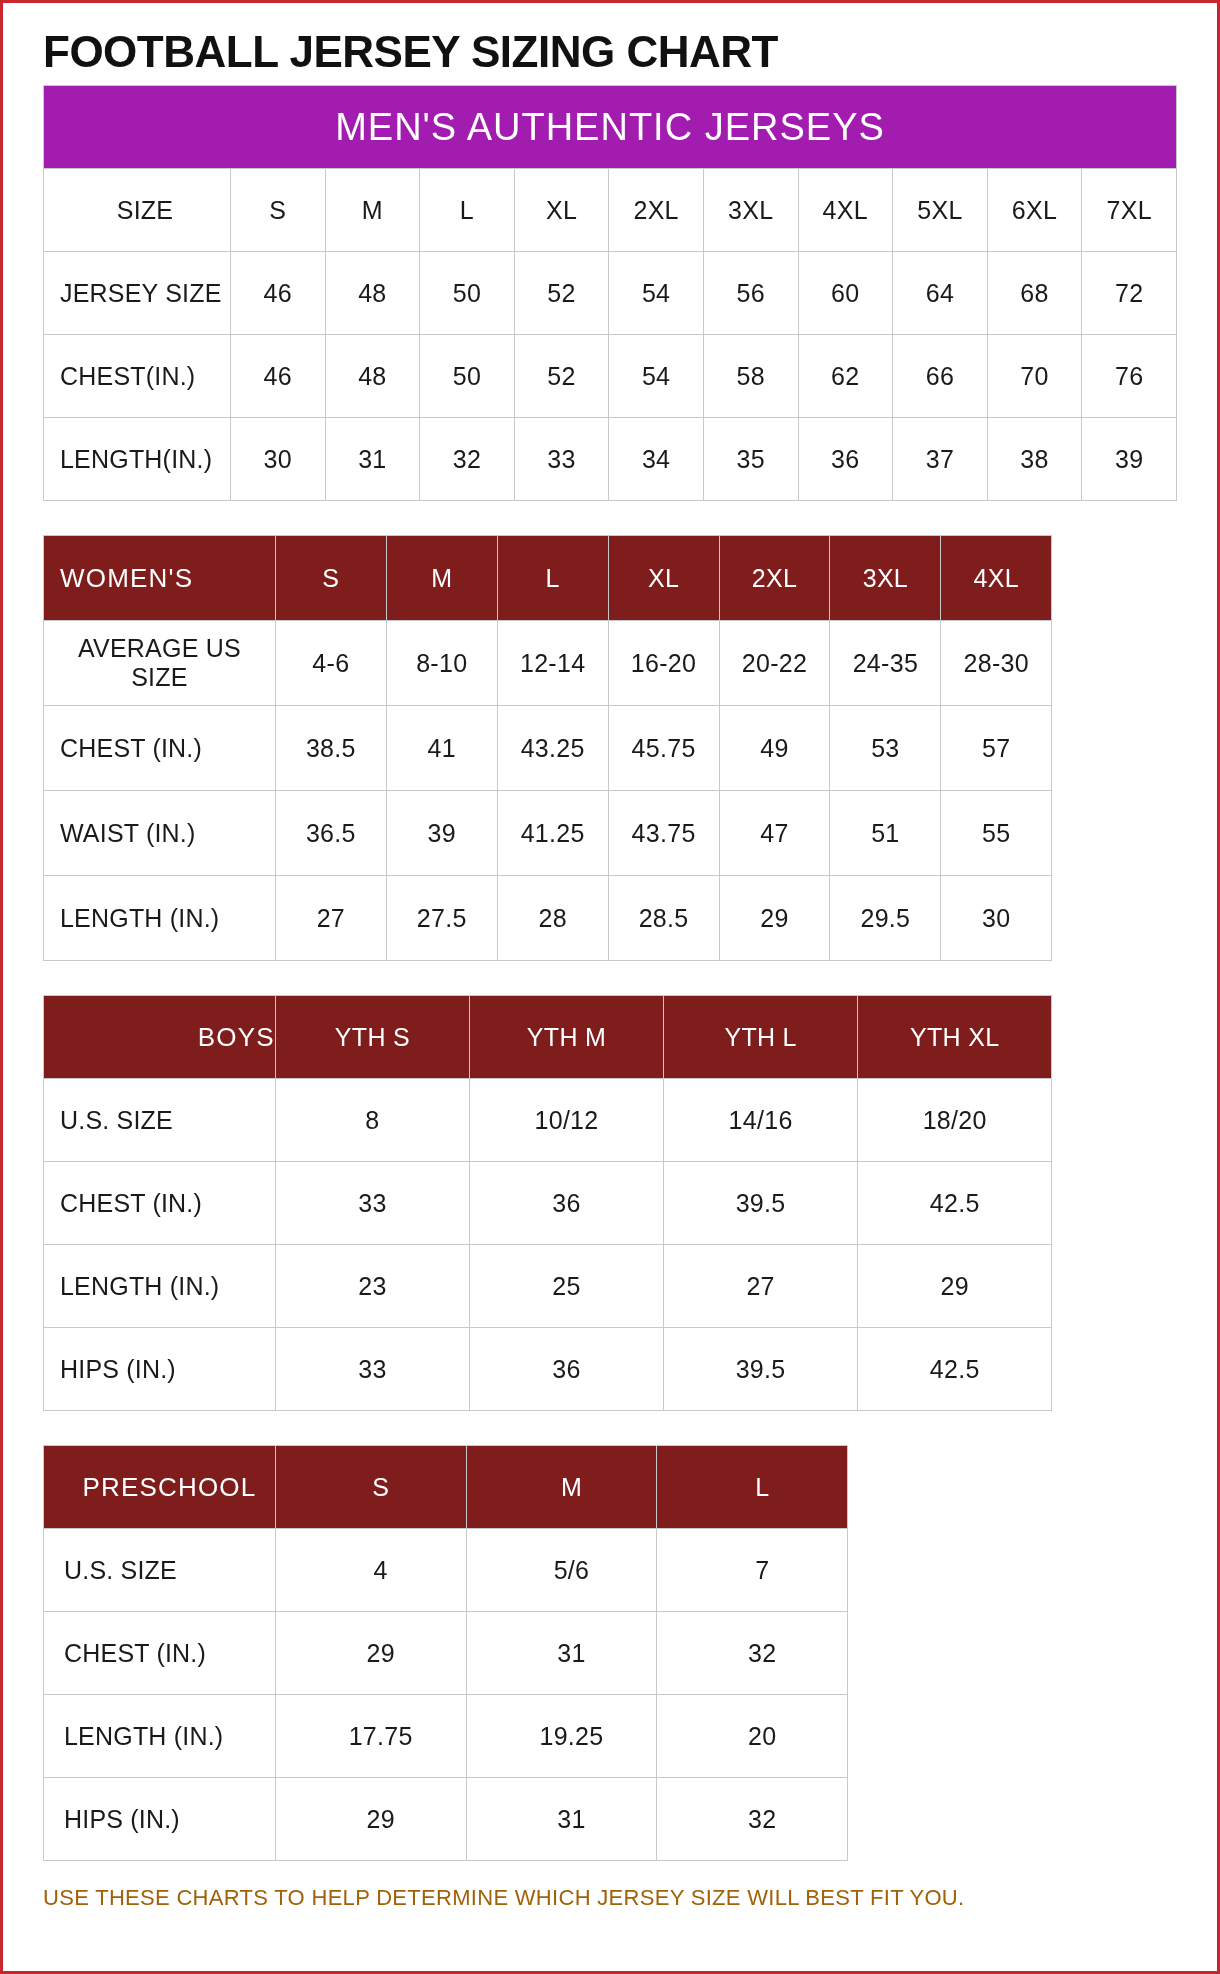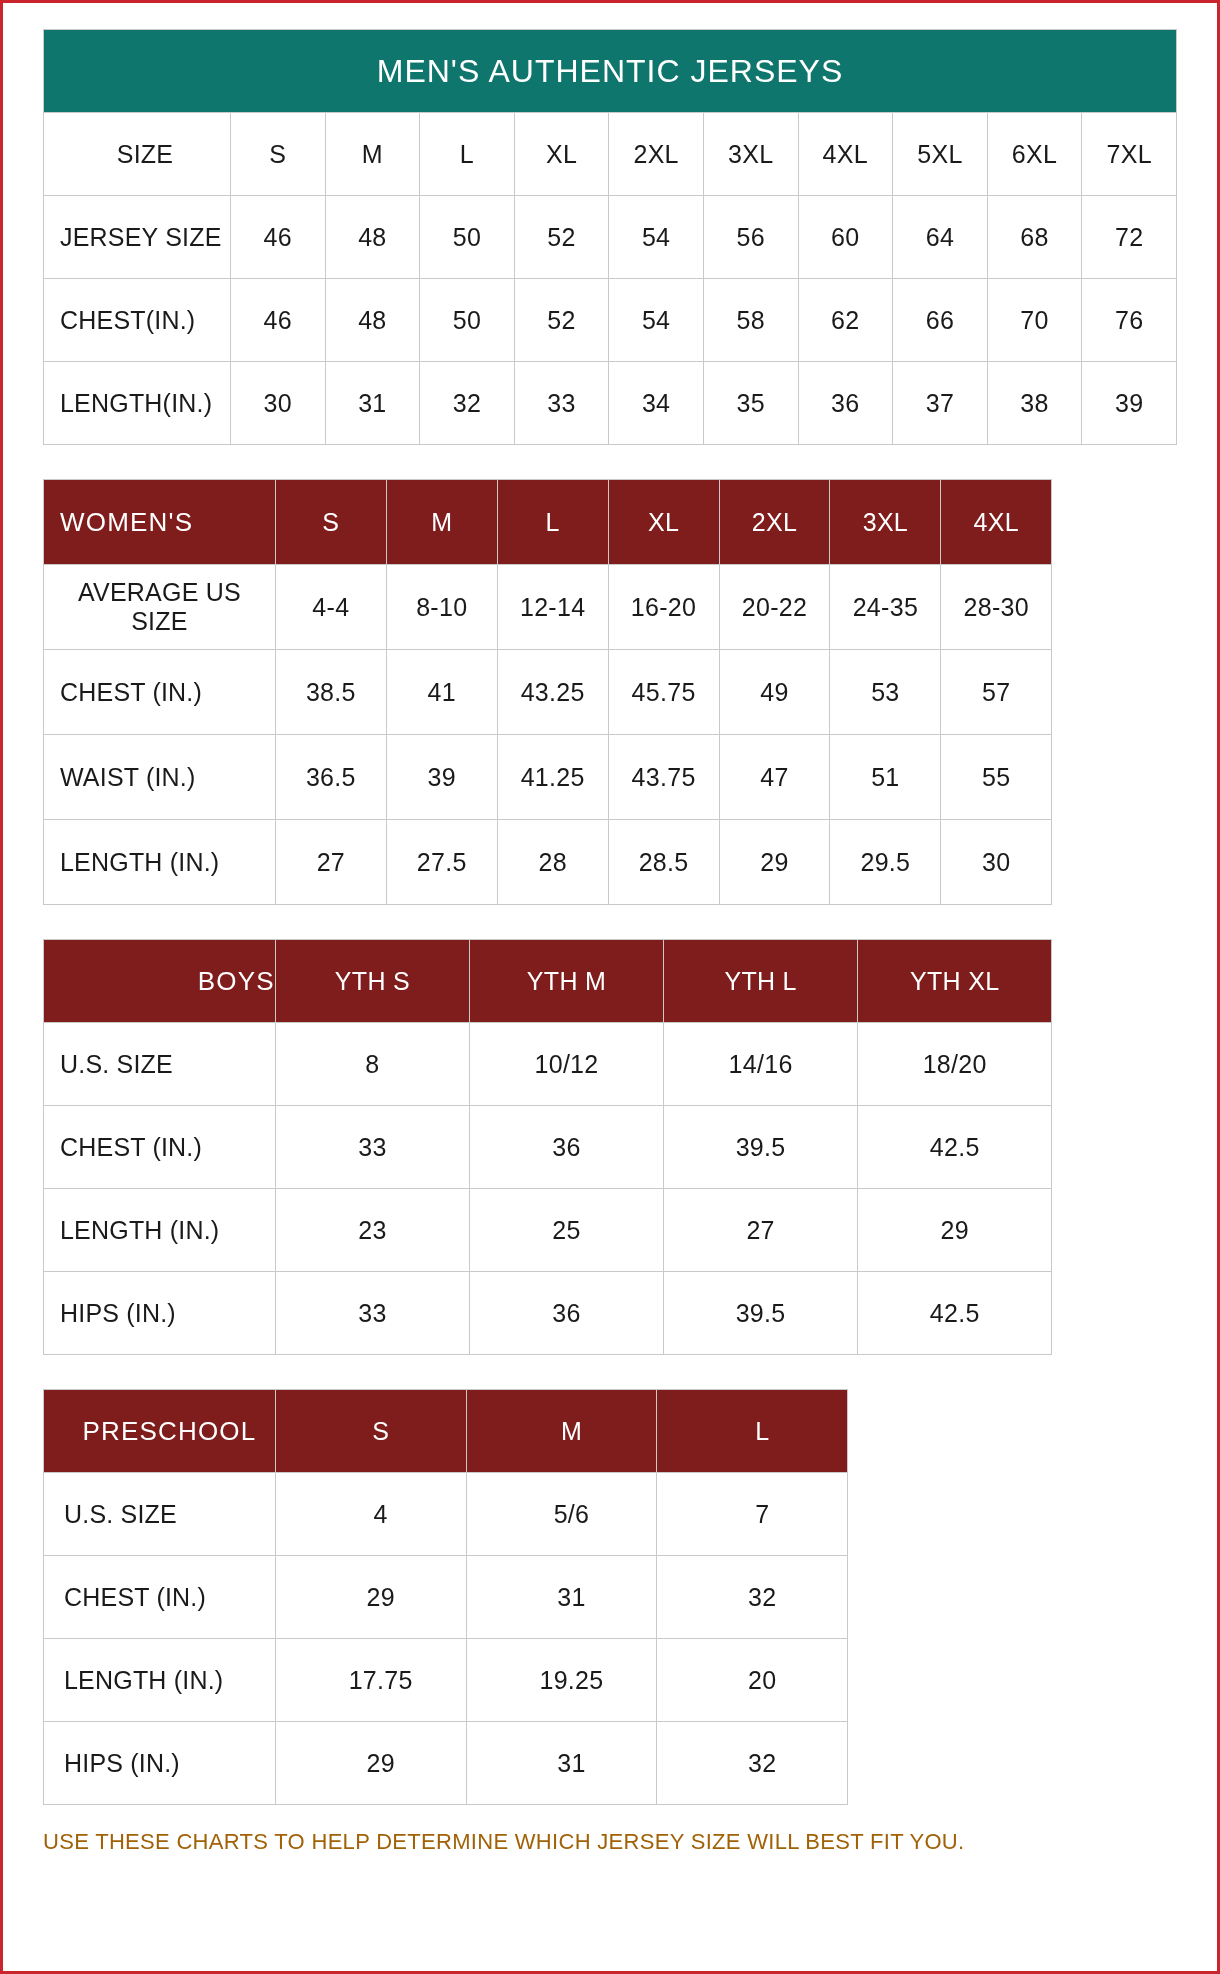--- a/index.html
+++ b/index.html
@@ -57,23 +57,23 @@
   
   .tbl td, .tbl th {
     border: 1px solid #c9c9c9;
     box-shadow: none;
   }
   .band {
     background: #7f1d1d;
     color: #ffffff;
   }
   .band-title {
-    background: #0f766e;
+    background: #a21caf;
     color: #ffffff;
-    font-size: 32px;
+    font-size: 38px;
     height: 86px;
     letter-spacing: 1px;
   }
   .rowlabel {
     text-align: left;
     padding-left: 16px;
     font-size: 25px;
     letter-spacing: 0.2px;
   }
   .band.rowlabel {
@@ -93,20 +93,21 @@
   .tbl.men td { height: 82px; }
   .tbl.women td { height: 84px; }
   .tbl.boys td { height: 82px; }
   .tbl.pre td { height: 82px; padding-left: 20px; }
 </style>
 </head>
 <body>
 
 <div class="page">
 
+  <h1 class="title">FOOTBALL JERSEY SIZING CHART</h1>
 
   <table class="tbl men">
     <colgroup>
       <col style="width:16.5%">
       <col span="10" style="width:8.35%">
     </colgroup>
     <tbody>
       <tr>
         <td class="band-title" colspan="11">MEN'S AUTHENTIC JERSEYS</td>
       </tr>
@@ -176,21 +177,21 @@
         <td class="band">S</td>
         <td class="band">M</td>
         <td class="band">L</td>
         <td class="band">XL</td>
         <td class="band">2XL</td>
         <td class="band">3XL</td>
         <td class="band">4XL</td>
       </tr>
       <tr>
         <td class="rowlabel two-line" style="text-align:center;padding:0 6px;">AVERAGE US SIZE</td>
-        <td>4-4</td>
+        <td>4-6</td>
         <td>8-10</td>
         <td>12-14</td>
         <td>16-20</td>
         <td>20-22</td>
         <td>24-35</td>
         <td>28-30</td>
       </tr>
       <tr>
         <td class="rowlabel">CHEST (IN.)</td>
         <td>38.5</td>

